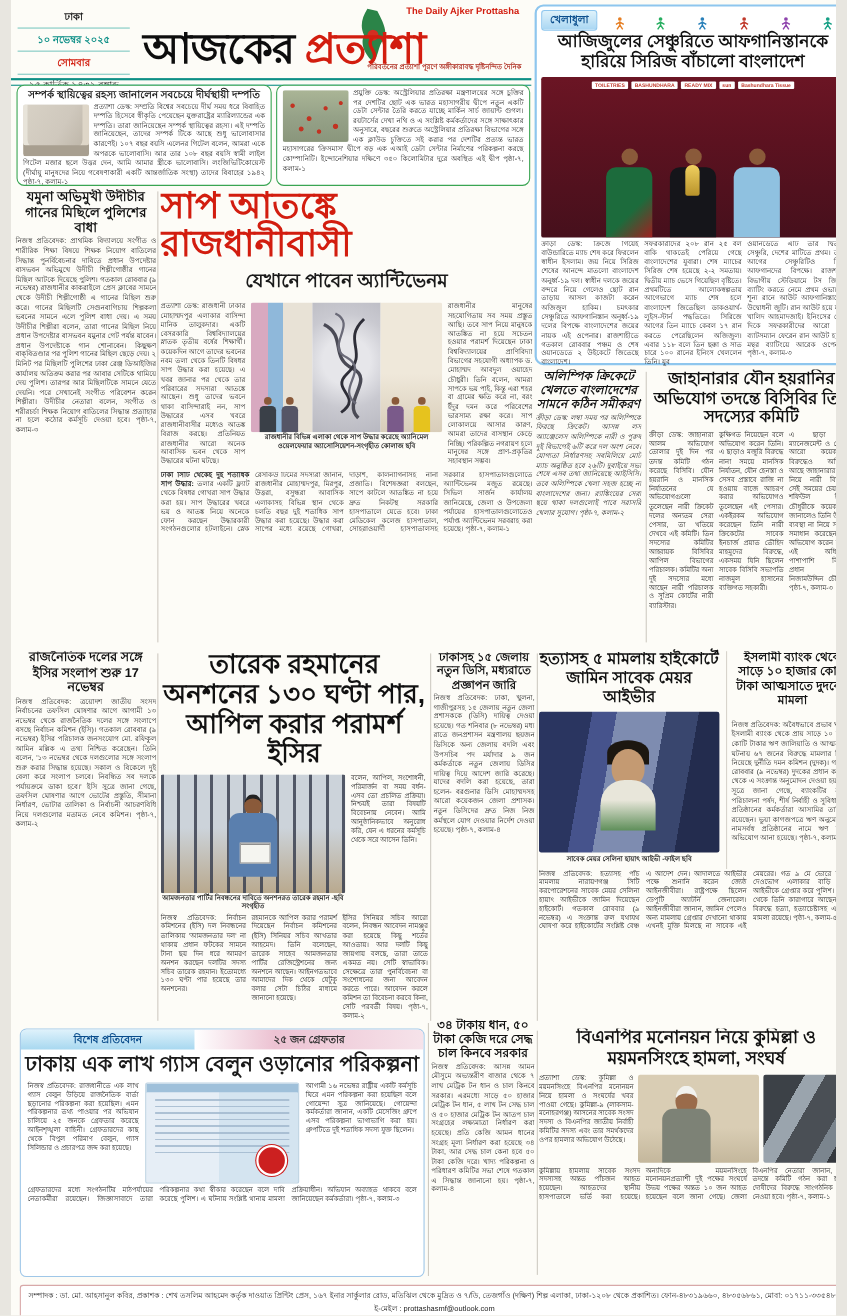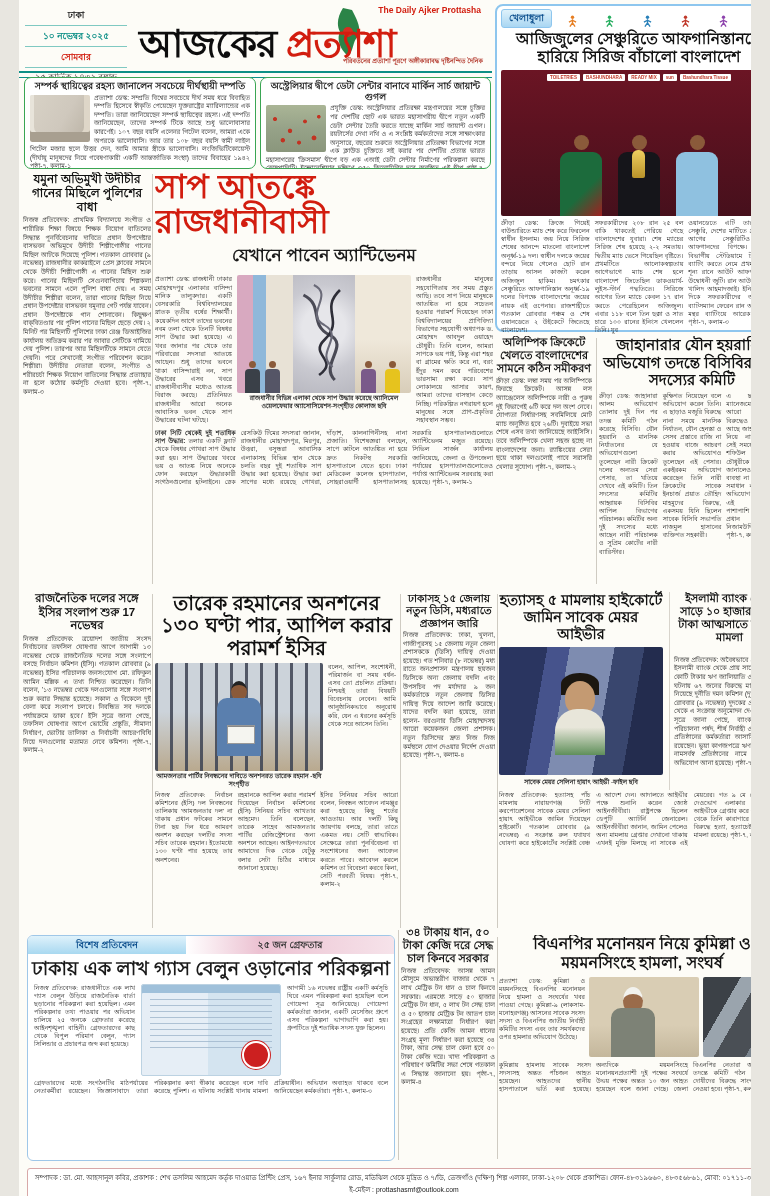--- a/index.html
+++ b/index.html
@@ -1,17 +1,17 @@
 <!DOCTYPE html>
 <html><head>
 <meta charset="utf-8">
 <style>
   html,body{margin:0;padding:0;background:#e8e6e0;}
   .page{position:relative;width:732px;height:1196px;margin:0 auto;background:#fdfcf7;
-        font-family:"Liberation Sans",sans-serif;overflow:hidden;color:#1a1a1a;}
+        font-family:"Liberation Sans",sans-serif;overflow:hidden;color:#1a1a1a;padding-left:18px;}
   .abs{position:absolute;}
   .hl{font-weight:bold;color:#111;text-align:center;line-height:1.18;}
   .body-txt{font-size:6.4px;line-height:1.34;text-align:justify;color:#222;}
   .cap{font-size:6.2px;font-weight:bold;text-align:center;color:#222;line-height:1.2;margin-top:1px;}
   .vrule{position:absolute;width:1px;background:#cfcbc2;}
 
   
   .datebox{left:6px;top:5px;width:102px;}
   .dr{font-size:9px;text-align:center;padding:2.5px 0;border-bottom:1px solid #7fc9c2;font-weight:bold;}
   .dr2{color:#0b8e86;}
@@ -84,30 +84,30 @@
   .s-pan{position:relative;height:100%;}
   .s-pan1{width:32%;background:linear-gradient(90deg,#d8a9c0 0 28%,#8fb8da 28% 52%,#e8e2d6 52% 100%);}
   .s-pan2{width:36%;background:radial-gradient(circle at 50% 45%,#e6e6ea 0 30%,#c9c9d0 60%,#b8b8c0 100%);}
   .s-pan3{width:32%;background:linear-gradient(#efe8da 0 55%,#d8cdb9 100%);}
   .fig{position:absolute;bottom:0;}
   .fig-head{width:7px;height:7px;border-radius:50%;background:#8a5a3a;margin:0 auto;}
   .fig-body{width:15px;height:24px;border-radius:4px 4px 0 0;margin-top:1px;}
   .snake-bottom{margin-top:4px;column-count:4;column-gap:5px;font-size:6.3px;line-height:1.32;text-align:justify;height:168px;overflow:hidden;}
 
   
-  .olympic{left:477px;top:336px;width:96px;height:250px;overflow:hidden;}
+  .olympic{left:477px;top:336px;width:96px;height:250px;overflow:hidden;font-style:italic;}
   .ol-h{font-size:11px;margin-bottom:2px;}
   .jahanara{left:580px;top:336px;width:186px;height:250px;overflow:hidden;}
   .ja-h{font-size:15px;margin-bottom:3px;}
   .ja-cols{display:flex;gap:5px;}
   .ja-col{flex:1;font-size:6.2px;line-height:1.32;text-align:justify;}
 
   
   .tareq{left:136px;top:592px;width:243px;height:338px;overflow:hidden;}
-  .tq-h{font-size:20px;line-height:1.12;}
+  .tq-h{font-size:24px;line-height:1.12;}
   .tq-mid{display:flex;gap:5px;margin-top:4px;}
   .tq-photo{width:168px;height:108px;position:relative;border-radius:2px;overflow:hidden;
      background:repeating-linear-gradient(90deg,rgba(60,66,82,.85) 0 3px,rgba(0,0,0,0) 3px 15px),
                 linear-gradient(#ccd3da 0 45%,#b9a98e 100%);}
   .tq-man-head{position:absolute;left:76px;top:18px;width:16px;height:16px;border-radius:50%;background:#8a5a3a;border-top:4px solid #222;}
   .tq-man-body{position:absolute;left:62px;top:35px;width:44px;height:58px;border-radius:10px 10px 0 0;background:#5a7fae;}
   .tq-sign{position:absolute;left:72px;top:62px;width:26px;height:17px;background:#f5f5f0;border:1px solid #999;
      box-shadow:inset 0 4px 0 -3px #888, inset 0 8px 0 -7px #888;}
   .tq-side{width:68px;font-size:6.2px;line-height:1.3;text-align:justify;}
   .tq-cap{width:168px;}
@@ -252,21 +252,20 @@
       <div class="sp-col">সফরকারীদের ২০৮ রান ২৫ বল বাকি থাকতেই পেরিয়ে গেছে বাংলাদেশের যুবারা। শেষ ম্যাচের সিরিজ শেষ হয়েছে ২-২ সমতায়। দ্বিতীয় ম্যাচ ভেসে গিয়েছিল বৃষ্টিতে। প্রথমটিতে আলোকস্বল্পতায় আগেভাগে ম্যাচ শেষ হলে বাংলাদেশ জিতেছিল ডাকওয়ার্থ-লুইস-স্টার্ন পদ্ধতিতে। সিরিজে আগের তিন ম্যাচে কেবল ১৭ রান করতে পেরেছিলেন অজিজুল। এবার ১১৮ বলে তিন ছক্কা ও সাত চারে ১০০ রানের ইনিংস খেললেন তিনি। যুব</div>
       <div class="sp-col">ওয়ানডেতে এটি তার দ্বিতীয় সেঞ্চুরি, দেশের মাটিতে প্রথম। তার আগের সেঞ্চুরিটিও ছিল আফগানদের বিপক্ষে। রাজশাহী বিভাগীয় স্টেডিয়ামে টস জিতে ব্যাটিং করতে নেমে প্রথম ওভারেই শূন্য রানে আউট আফগানিস্তানের উদ্বোধনী জুটি। রান আউট হয়ে যান খালিদ আহমাদজাই। ইনিংসের শেষ দিকে সফরকারীদের আরো দুই ব্যাটসম্যান ফেরেন রান আউট হয়ে। মন্থর ব্যাটিংয়ে আরেক ওপেনার পৃষ্ঠা-৭, কলাম-৩</div>
     </div>
   </div>
 
   <div class="abs gbox gbox1">
     <div class="gbox-h">সম্পর্ক স্থায়িত্বের রহস্য জানালেন সবচেয়ে দীর্ঘস্থায়ী দম্পতি</div>
     <div class="body-txt"><span class="thumb ph-couple"></span><span>প্রত্যাশা ডেস্ক: সম্প্রতি বিশ্বের সবচেয়ে দীর্ঘ সময় ধরে বিবাহিত দম্পতি হিসেবে স্বীকৃতি পেয়েছেন যুক্তরাষ্ট্রের ম্যারিল্যান্ডের এক দম্পতি। তারা জানিয়েছেন সম্পর্ক স্থায়িত্বের রহস্য। এই দম্পতি জানিয়েছেন, তাদের সম্পর্ক টিকে আছে শুধু ভালোবাসার কারণেই। ১০৭ বছর বয়সি এলেনর গিটেল বলেন, আমরা একে অপরকে ভালোবাসি। আর তার ১০৮ বছর বয়সি স্বামী লাইল গিটেল মজার ছলে উত্তর দেন, আমি আমার স্ত্রীকে ভালোবাসি। লংজিভিটিকোয়েস্ট (দীর্ঘায়ু মানুষদের নিয়ে গবেষণাকারী একটি আন্তর্জাতিক সংস্থা) তাদের বিবাহের ১৯৪২ পৃষ্ঠা-৭, কলাম-১</span></div>
   </div>
   <div class="abs gbox gbox2">
-    <div class="gbox-h">অস্ট্রেলিয়ার দ্বীপে ডেটা সেন্টার বানাবে মার্কিন সার্চ জায়ান্ট গুগল</div>
     <div class="body-txt"><span class="thumb ph-crabs"></span><span>প্রযুক্তি ডেস্ক: অস্ট্রেলিয়ার প্রতিরক্ষা মন্ত্রণালয়ের সঙ্গে চুক্তির পর দেশটির ছোট এক ভারত মহাসাগরীয় দ্বীপে নতুন একটি ডেটা সেন্টার তৈরি করতে যাচ্ছে মার্কিন সার্চ জায়ান্ট গুগল। রয়টার্সের দেখা নথি ও এ সংশ্লিষ্ট কর্মকর্তাদের সঙ্গে সাক্ষাৎকার অনুসারে, বছরের শুরুতে অস্ট্রেলিয়ার প্রতিরক্ষা বিভাগের সঙ্গে এক ক্লাউড চুক্তিতে সই করার পর দেশটির প্রত্যন্ত ভারত মহাসাগরের 'ক্রিসমাস' দ্বীপে বড় এক এআই ডেটা সেন্টার নির্মাণের পরিকল্পনা করছে কোম্পানিটি। ইন্দোনেশিয়ার দক্ষিণে ৩৫০ কিলোমিটার দূরে অবস্থিত এই দ্বীপ পৃষ্ঠা-৭, কলাম-১</span></div>
   </div>
 
   <div class="abs udichi">
     <div class="hl ud-h">যমুনা অভিমুখী উদীচীর গানের মিছিলে পুলিশের বাধা</div>
     <div class="body-txt">নিজস্ব প্রতিবেদক: প্রাথমিক বিদ্যালয়ে সংগীত ও শারীরিক শিক্ষা বিষয়ে শিক্ষক নিয়োগ বাতিলের সিদ্ধান্ত পুনর্বিবেচনার দাবিতে প্রধান উপদেষ্টার বাসভবন অভিমুখে উদীচী শিল্পীগোষ্ঠীর গানের মিছিল আটকে দিয়েছে পুলিশ। গতকাল রোববার (৯ নভেম্বর) রাজধানীর কাকরাইলে প্রেস ক্লাবের সামনে থেকে উদীচী শিল্পীগোষ্ঠী এ গানের মিছিল শুরু করে। গানের মিছিলটি সেগুনবাগিচায় শিল্পকলা ভবনের সামনে এলে পুলিশ বাধা দেয়। এ সময় উদীচীর শিল্পীরা বলেন, তারা গানের মিছিল নিয়ে প্রধান উপদেষ্টার বাসভবন যমুনার গেট পর্যন্ত যাবেন। প্রধান উপদেষ্টাকে গান শোনাবেন। কিছুক্ষণ বাক্‌বিতণ্ডার পর পুলিশ গানের মিছিল ছেড়ে দেয়। ২ মিনিট পর মিছিলটি পুলিশের ঢাকা রেঞ্জ ডিআইজির কার্যালয় অতিক্রম করার পর আবার সেটিকে থামিয়ে দেয় পুলিশ। তারপর আর মিছিলটিকে সামনে যেতে দেয়নি। পরে সেখানেই সংগীত পরিবেশন করেন শিল্পীরা। উদীচীর নেতারা বলেন, সংগীত ও শরীরচর্চা শিক্ষক নিয়োগ বাতিলের সিদ্ধান্ত প্রত্যাহার না হলে কঠোর কর্মসূচি দেওয়া হবে। পৃষ্ঠা-৭, কলাম-৩</div>
   </div>
 
   <div class="abs snake">
     <div class="snake-h">সাপ আতঙ্কে রাজধানীবাসী</div>

